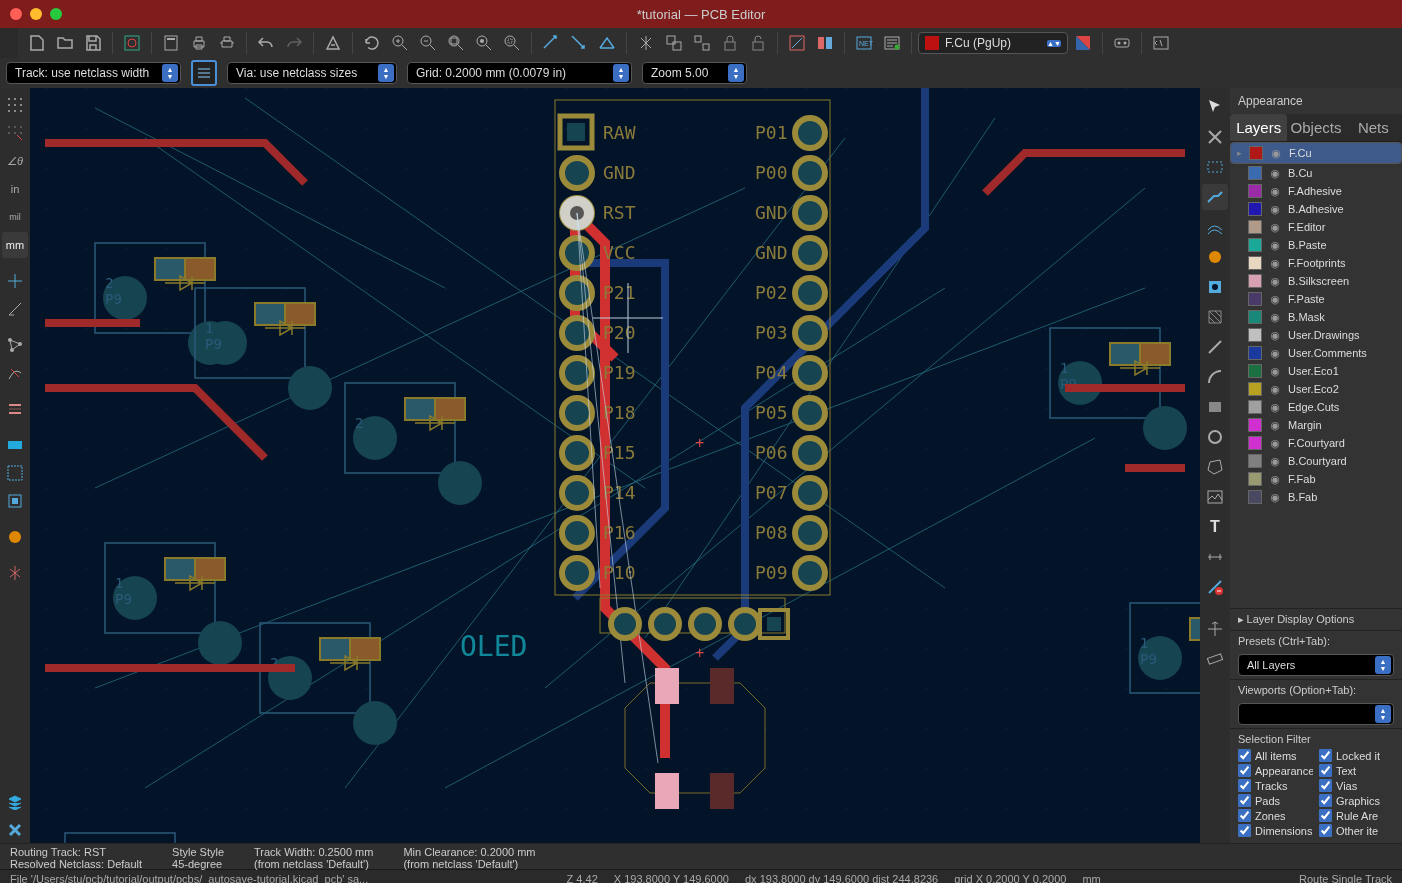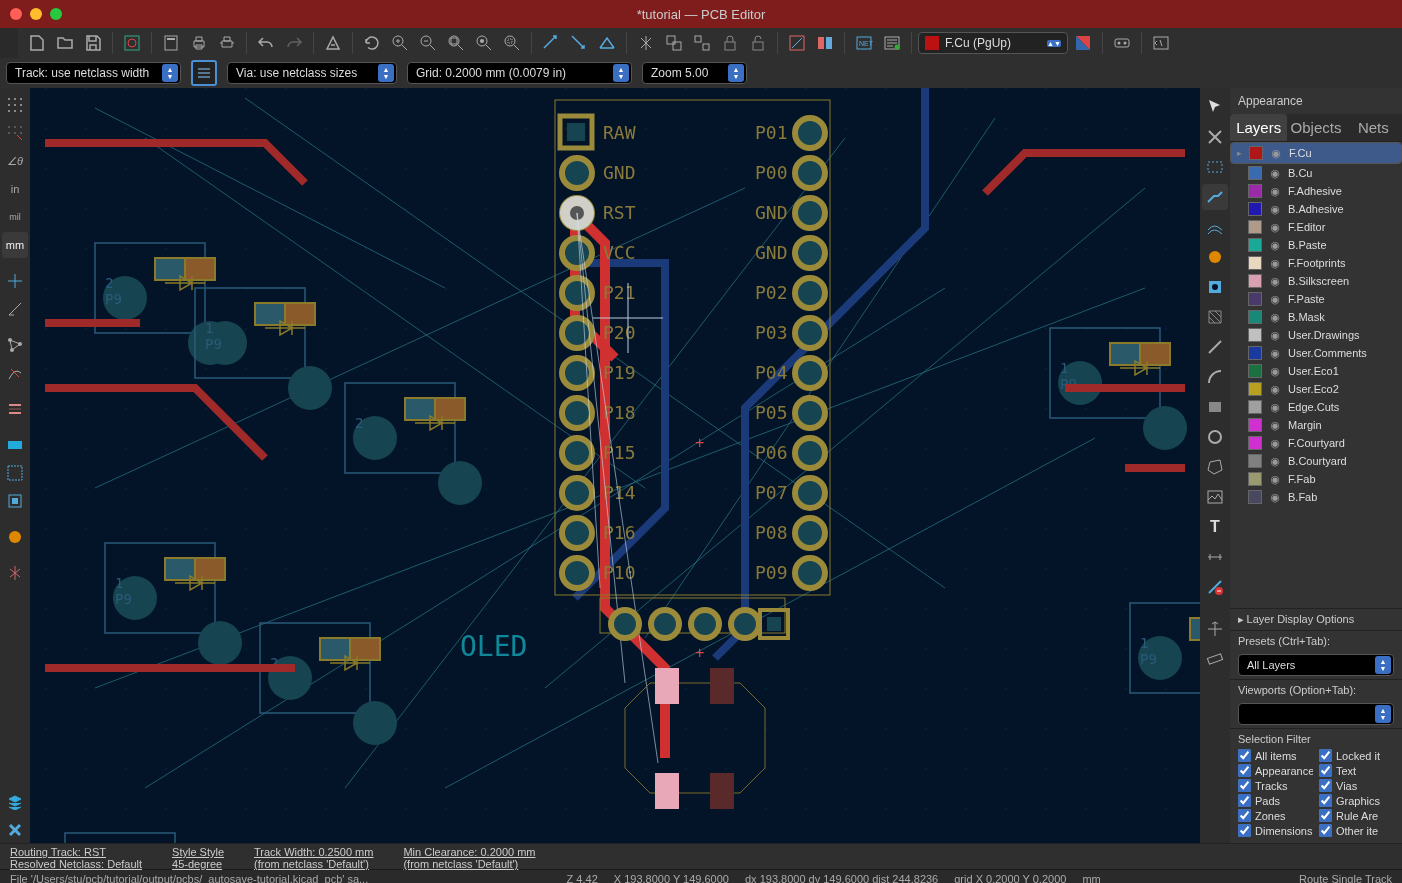--- a/index.html
+++ b/index.html
@@ -55,21 +55,21 @@
 .ap-sec { padding: 4px 8px; font-size: 11px; color: #ccc; border-top: 1px solid #222; }
 .ap-preset { padding: 3px 8px; }
 .ap-preset .sel { width: 100%; font-size: 11px; }
 .sel-filter { padding: 4px 8px 6px 8px; border-top: 1px solid #222; }
 .sf-title { font-size: 11px; color: #ccc; margin-bottom: 4px; }
 .sf-grid { display: grid; grid-template-columns: 1fr 1fr; gap: 2px 6px; font-size: 11px; color: #ddd; }
 .sf-item { display: flex; align-items: center; gap: 4px; white-space: nowrap; overflow: hidden; }
 .sf-item input { accent-color: #3b6fc4; }
 
 
-.status1 { height: 26px; background: #2f2f2f; display: flex; align-items: flex-start; padding: 2px 10px; gap: 30px; color: #ccc; font-size: 11px; border-top: 1px solid #222; text-decoration: underline; }
+.status1 { height: 26px; background: #2f2f2f; display: flex; align-items: flex-start; padding: 2px 10px; gap: 30px; color: #ccc; font-size: 11px; border-top: 1px solid #222; }
 .status1 .col { display: flex; flex-direction: column; line-height: 12px; }
 .status2 { height: 18px; background: #2a2a2a; display: flex; align-items: center; padding: 0 10px; gap: 18px; color: #aaa; font-size: 11px; border-top: 1px solid #1a1a1a; justify-content: space-between; }
 .s2l, .s2m, .s2r { display: flex; gap: 16px; }
 
 
 .canvas-svg { position: absolute; inset: 0; width: 100%; height: 100%; }
 .pad-hole { fill: #164450; stroke: #9a8a3a; stroke-width: 6; }
 .pin-lbl { fill: #8a7a3a; font-family: monospace; font-size: 18px; }
 .silk-lbl { fill: #118899; font-family: monospace; font-size: 28px; }
 .ratsnest { stroke: #2a7a8a; stroke-width: 0.7; fill: none; }

